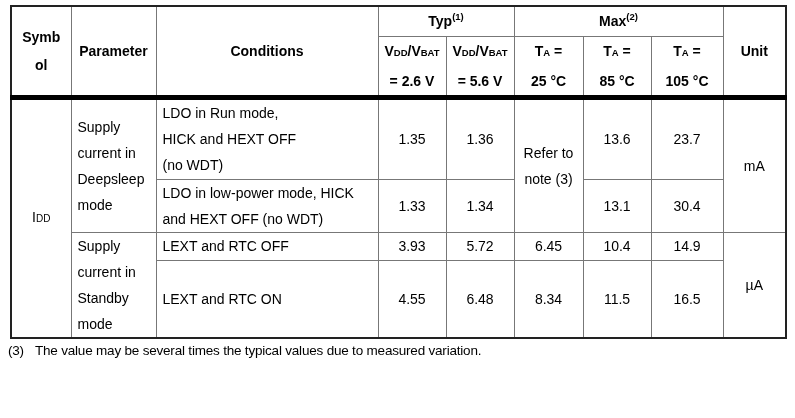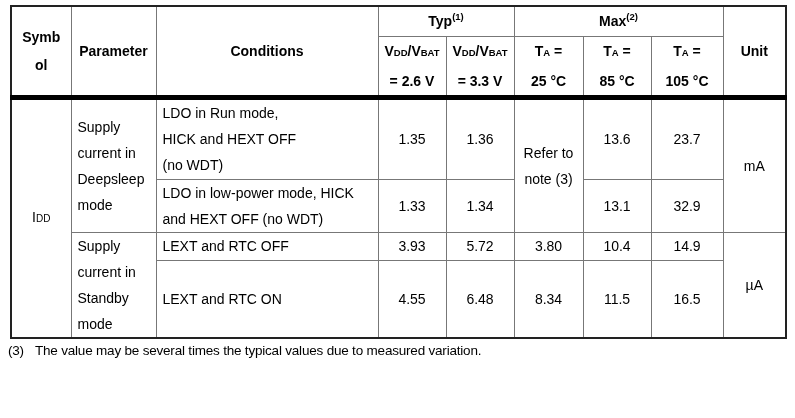--- a/index.html
+++ b/index.html
@@ -89,21 +89,21 @@
       <th rowspan="2" class="thick-b">Unit</th>
     </tr>
 
     <tr style="height:55px">
       <th class="thick-b">
         <div><span>V</span><span class="sub">DD</span><span>/V</span><span class="sub">BAT</span></div>
         <div>= 2.6 V</div>
       </th>
       <th class="thick-b">
         <div><span>V</span><span class="sub">DD</span><span>/V</span><span class="sub">BAT</span></div>
-        <div>= 3.3 V</div>
+        <div>= 5.6 V</div>
       </th>
       <th class="thick-b">
         <div><span>T</span><span class="sub">A</span><span> =</span></div>
         <div>25 °C</div>
       </th>
       <th class="thick-b">
         <div><span>T</span><span class="sub">A</span><span> =</span></div>
         <div>85 °C</div>
       </th>
       <th class="thick-b">
@@ -129,32 +129,32 @@
       <td class="center">23.7</td>
       <td rowspan="2" class="center">mA</td>
     </tr>
 
     <tr style="height:50px">
       <td class="left prewrap">LDO in low-power mode, HICK
 and HEXT OFF (no WDT)</td>
       <td class="center">1.33</td>
       <td class="center">1.34</td>
       <td class="center">13.1</td>
-      <td class="center">32.9</td>
+      <td class="center">30.4</td>
     </tr>
 
     <tr style="height:28px">
       <td rowspan="2" class="left prewrap">Supply
 current in
 Standby
 mode</td>
       <td class="left">LEXT and RTC OFF</td>
       <td class="center">3.93</td>
       <td class="center">5.72</td>
-      <td class="center">3.80</td>
+      <td class="center">6.45</td>
       <td class="center">10.4</td>
       <td class="center">14.9</td>
       <td rowspan="2" class="center">µA</td>
     </tr>
 
     <tr style="height:77px">
       <td class="left">LEXT and RTC ON</td>
       <td class="center">4.55</td>
       <td class="center">6.48</td>
       <td class="center">8.34</td>

